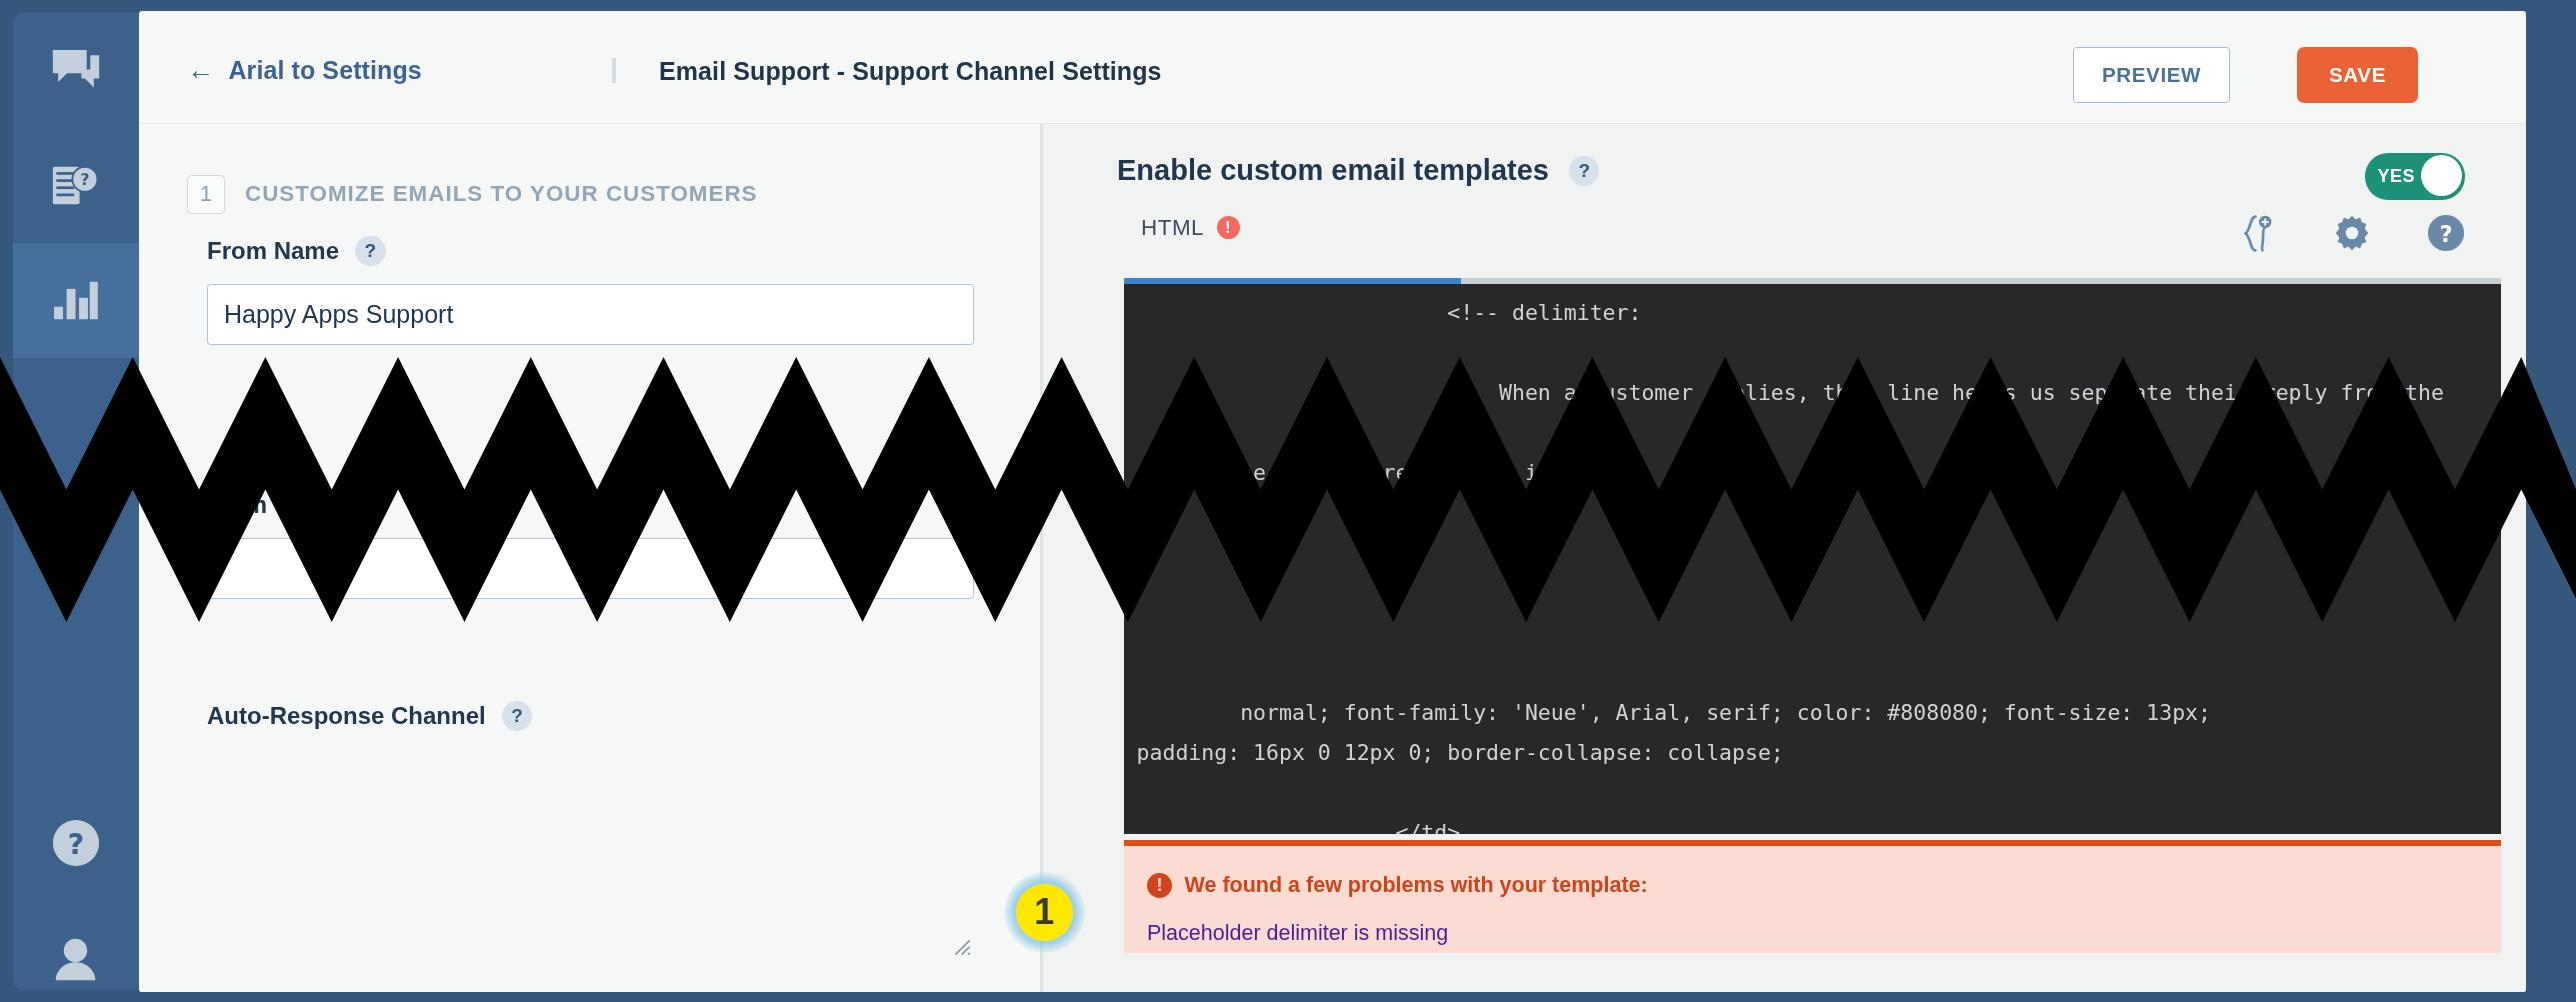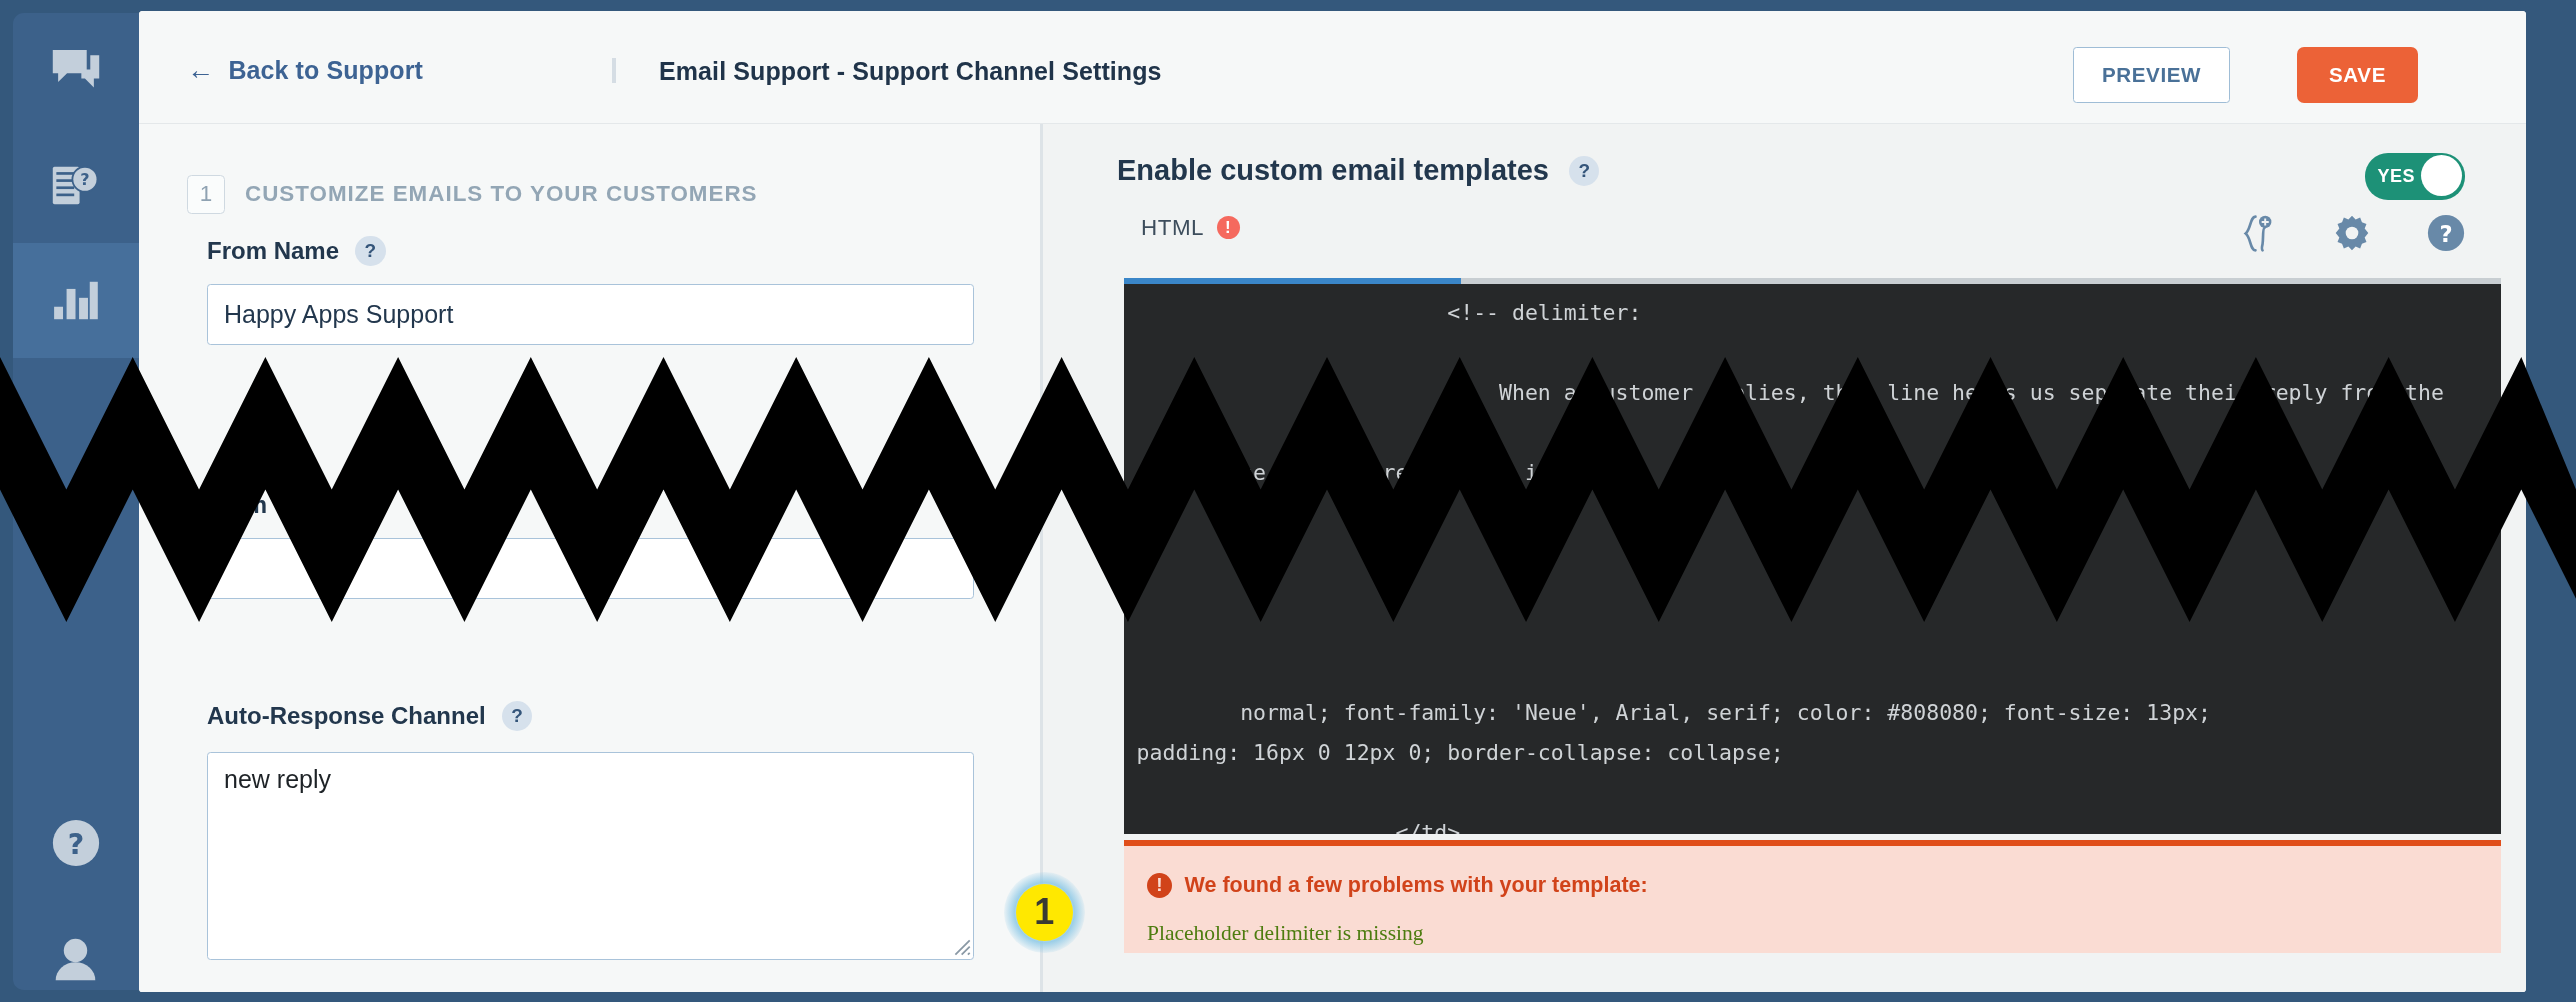--- a/index.html
+++ b/index.html
@@ -214,21 +214,21 @@
     color: #d1431a; font-size: 21.5px; font-weight: 700;
   }
   .alert-icon {
     width: 25px; height: 25px; border-radius: 50%;
     background: #d1431a; color: #fadcd3;
     font-size: 19px; font-weight: 700;
     display: flex; align-items: center; justify-content: center;
   }
   .alert-body {
     position: absolute; left: 23px; top: 75px;
-    color: #4d7c0f; font-size: 21.5px; font-family: Liberation Serif, serif;
+    color: #4c1d95; font-size: 21.5px;
   }
 
   
   .anno {
     position: absolute; left: 1004px; top: 872px;
     width: 81px; height: 81px; z-index: 40;
   }
   .anno-glow {
     position: absolute; left: 0; top: 0; width: 81px; height: 81px;
     border-radius: 50%;
@@ -312,21 +312,21 @@
       </div>
 
     </div>
   </div>
 
   <div class="card">
 
     <div class="header">
       <div class="back-link">
         <span class="back-arrow">←</span>
-        <span>Back to Support</span>
+        <span>Arial to Settings</span>
       </div>
       <div class="hdr-sep"></div>
       <div class="page-title">Email Support - Support Channel Settings</div>
       <div class="btn-preview">PREVIEW</div>
       <div class="btn-save">SAVE</div>
     </div>
 
     <div class="pane-left">
 
       <div class="step-row" style="left:48px; top:51px;">
@@ -343,21 +343,20 @@
       <div class="field-label" style="left:68px; top:366px;">
         <span>From</span>
         <span class="help-dot">?</span>
       </div>
       <input class="text-input" style="left: 68px; top: 414px; width: 767px; height: 61px;" value="">
 
       <div class="field-label" style="left:68px; top:577px;">
         <span>Auto-Response Channel</span>
         <span class="help-dot">?</span>
       </div>
-      <textarea class="text-area" style="left: 68px; top: 628px; width: 767px; height: 208px;">new reply</textarea>
       <svg class="resize-grip" style="left:811px; top:811px;" width="21.5" height="21.5" viewBox="0 0 24 24">
         <path d="M22 6 L6 22 M22 13 L13 22 M22 20 L20 22" stroke="#8a99a5" stroke-width="2"></path>
       </svg>
 
     </div>
 
     <div class="v-divider"></div>
 
     <div class="pane-right">
 

